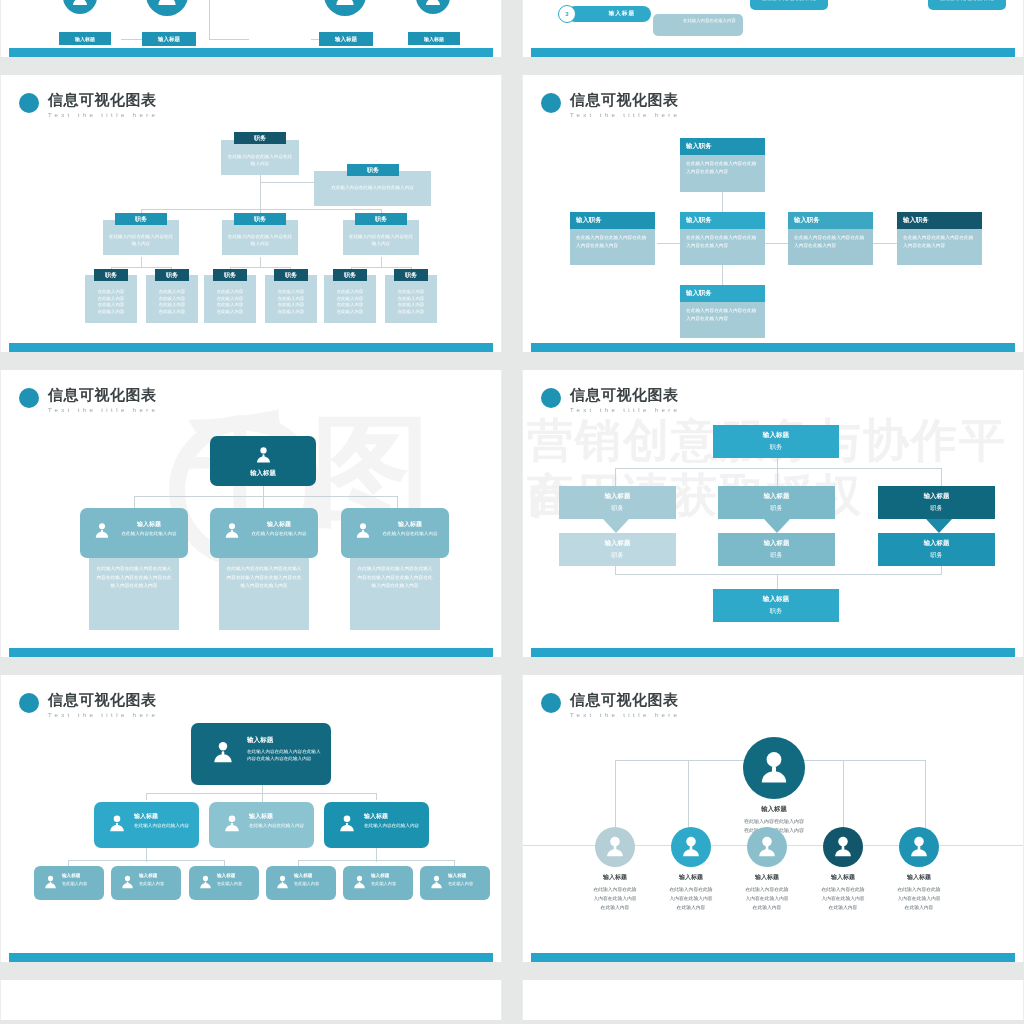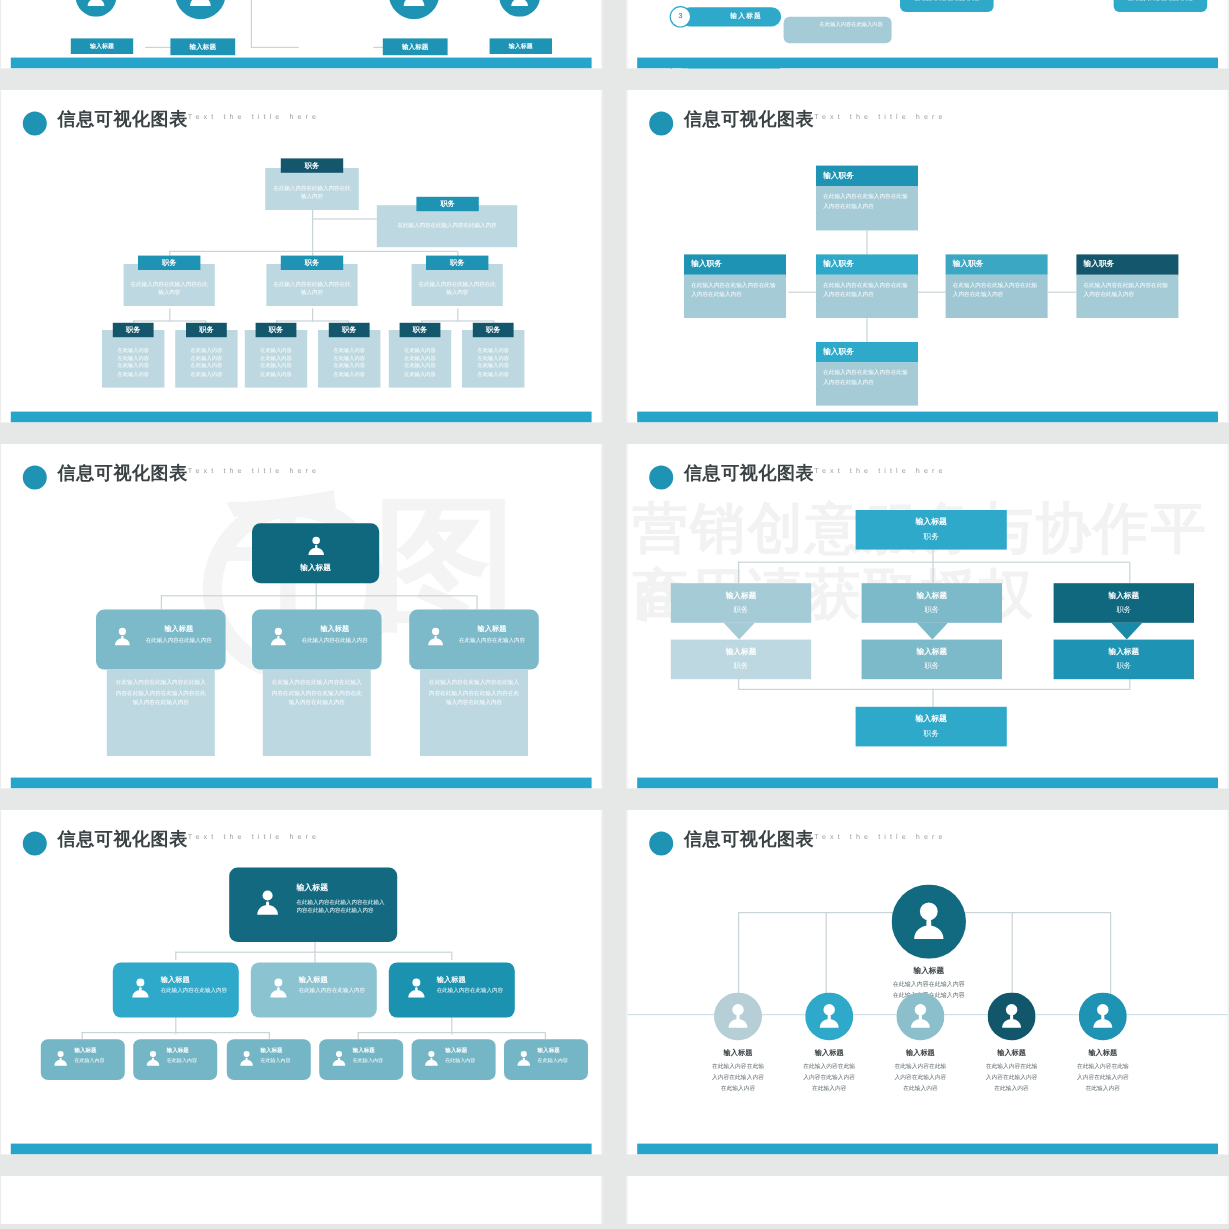--- a/index.html
+++ b/index.html
@@ -27,21 +27,21 @@
   }
   .slide + .slide{margin-top:18px;}
   .slide .accentbar{
     position:absolute;left:8px;right:8px;bottom:0;height:9px;background:#26a4c9;
   }
   .slide .inner{position:absolute;left:0;right:0;top:0;bottom:11px;}
 
   
   .hdr{position:absolute;left:18px;top:16px;display:flex;align-items:flex-start;gap:9px;}
   .hdr .dot{width:20px;height:20px;border-radius:50%;background:#1f93b3;margin-top:2px;flex:none;}
-  .hdr .txt{display:flex;flex-direction:row;justify-content:center;}
+  .hdr .txt{display:flex;flex-direction:column;justify-content:center;}
   .hdr .t1{font-size:15px;font-weight:bold;color:#3b4245;letter-spacing:.5px;line-height:17px;}
   .hdr .t2{font-size:6px;color:#9aa3a6;letter-spacing:3.4px;margin-top:3px;line-height:8px;}
 
   
   .box{position:absolute;box-sizing:border-box;}
   .cap{color:#fff;font-weight:bold;text-align:center;}
   .body{color:#fff;text-align:center;}
 
   
   .c-dark{background:#14566b;}

